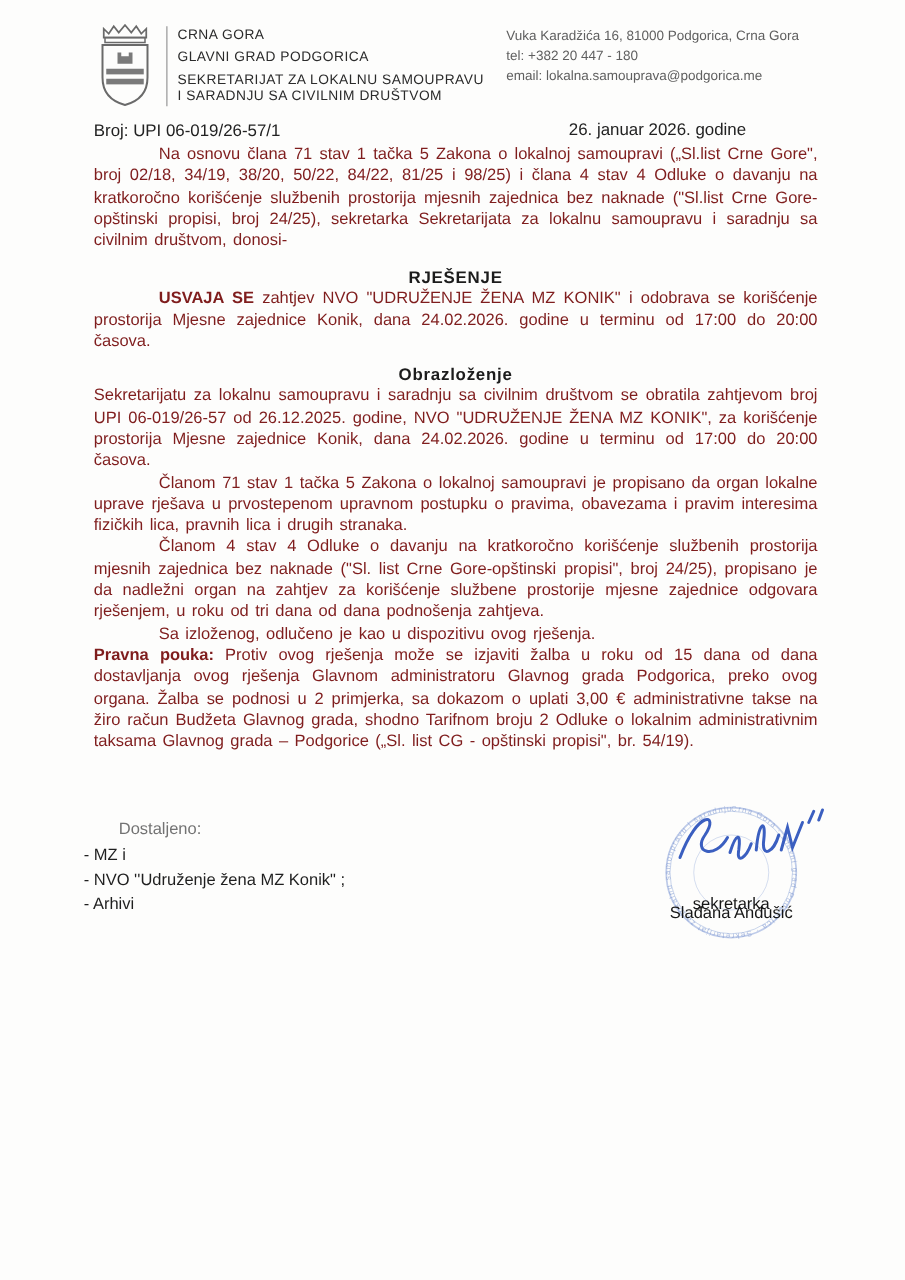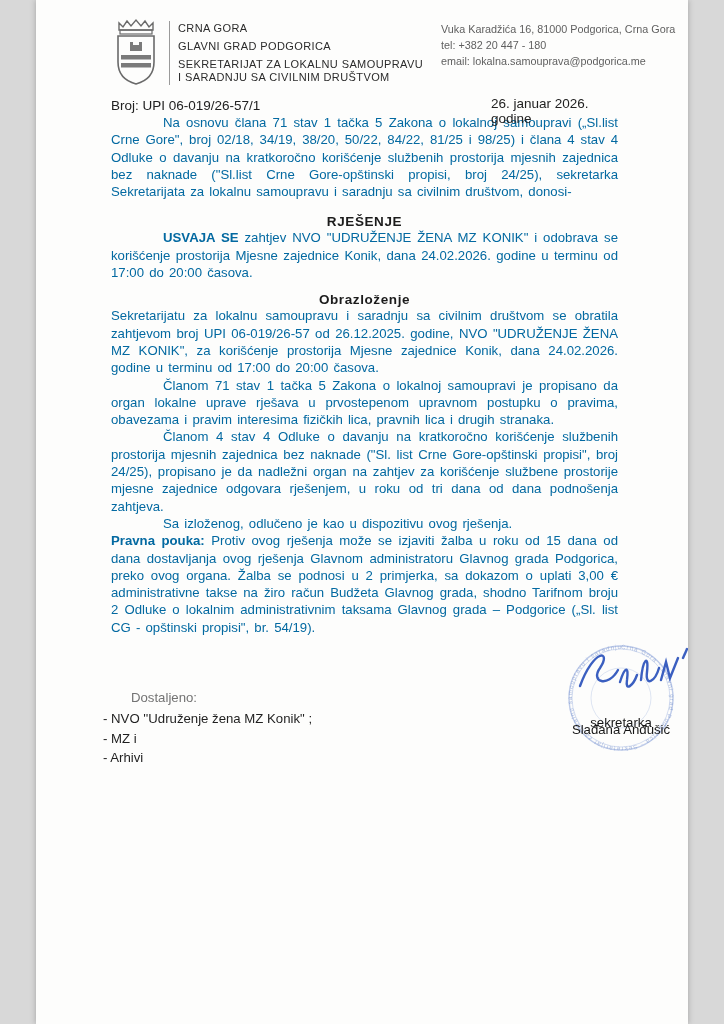--- a/index.html
+++ b/index.html
@@ -1,18 +1,18 @@
 <!DOCTYPE html>
 <html lang="sr"><head>
 <meta charset="utf-8">
 <style>
   html,body { margin:0; padding:0; background:#d8d8d8; }
   .page {
     position:relative;
-    width:652px; height:1024px;
+    width:724px; height:1024px;
     margin:0 auto;
     background:#fdfdfc;
     font-family:"Liberation Sans", sans-serif;
     color:#1f1f1f;
     overflow:hidden;
     box-shadow:0 0 6px rgba(0,0,0,.25);
   }
   .content { padding:18px 70px 0 75px; }
 
   
@@ -28,21 +28,21 @@
   .hdr-right { position:absolute; left:330px; top:4px; }
   .hdr-right div { font-size:10.8px; color:#5f5f5f; line-height:15.8px; white-space:nowrap; }
 
   .num-row { position:relative; margin-top:6px; height:18px; }
   .doc-number { font-size:13.5px; color:#222; }
   .doc-date { position:absolute; left:380px; top:0; font-size:13.5px; color:#222; }
 
   
   p.body {
     font-size:13.2px; line-height:17.3px;
-    text-align:justify; margin:0; color:#0369a1;
+    text-align:justify; margin:0; color:#7f1d1d;
     word-spacing:1.5px;
   }
   .indent { text-indent:52px; }
   .intro { margin-top:16px; }
   .heading {
     text-align:center; font-weight:bold; font-size:13.5px;
     letter-spacing:.6px; margin:0; color:#1c1c1c;
   }
   .h-rjesenje { margin-top:14px; }
   .usvaja { margin-top:14px; }
@@ -116,22 +116,22 @@
     <p class="body para1">Sekretarijatu za lokalnu samoupravu i saradnju sa civilnim društvom se obratila zahtjevom broj UPI   06-019/26-57 od 26.12.2025. godine,   NVO "UDRUŽENJE ŽENA MZ KONIK", za korišćenje prostorija Mjesne zajednice Konik, dana 24.02.2026. godine u terminu od 17:00 do 20:00 časova.</p>
     <p class="body indent">Članom 71 stav 1 tačka 5  Zakona o lokalnoj samoupravi je propisano da organ lokalne uprave rješava u prvostepenom upravnom postupku o pravima, obavezama i pravim interesima fizičkih lica, pravnih lica i drugih stranaka.</p>
     <p class="body indent">Članom 4 stav 4 Odluke o davanju na kratkoročno korišćenje službenih prostorija mjesnih zajednica bez naknade ("Sl. list Crne Gore-opštinski propisi", broj 24/25), propisano je da nadležni organ na zahtjev za korišćenje službene prostorije mjesne zajednice odgovara rješenjem, u roku od tri dana od dana podnošenja zahtjeva.</p>
     <p class="body indent para4">Sa izloženog, odlučeno je kao u dispozitivu ovog rješenja.</p>
 
     <p class="body legal"><b>Pravna pouka:</b><span> Protiv ovog rješenja može se izjaviti žalba u roku od 15 dana od dana dostavljanja ovog rješenja Glavnom administratoru Glavnog grada Podgorica, preko ovog organa. Žalba se podnosi u 2 primjerka, sa dokazom o uplati 3,00 € administrativne takse na žiro račun Budžeta Glavnog grada, shodno Tarifnom broju 2 Odluke o lokalnim administrativnim taksama Glavnog grada – Podgorice („Sl. list CG - opštinski propisi", br. 54/19).</span></p>
 
     <div class="dist">
       <div class="dist-head">Dostaljeno:</div>
       <div class="dist-items">
+        <div>- MZ i</div>
         <div>- NVO ''Udruženje žena MZ Konik" ;</div>
-        <div>- MZ i</div>
         <div>- Arhivi</div>
       </div>
     </div>
   </div>
 
   <div class="sig-block">
     <svg class="stamp-svg" width="186" height="125" viewBox="0 0 186 125">
       <defs>
         <path id="ring-outer" d="M93 9 a49 49 0 1 1 -0.01 0 Z"></path>
         <path id="ring-inner" d="M93 22 a36 36 0 1 1 -0.01 0 Z"></path>

